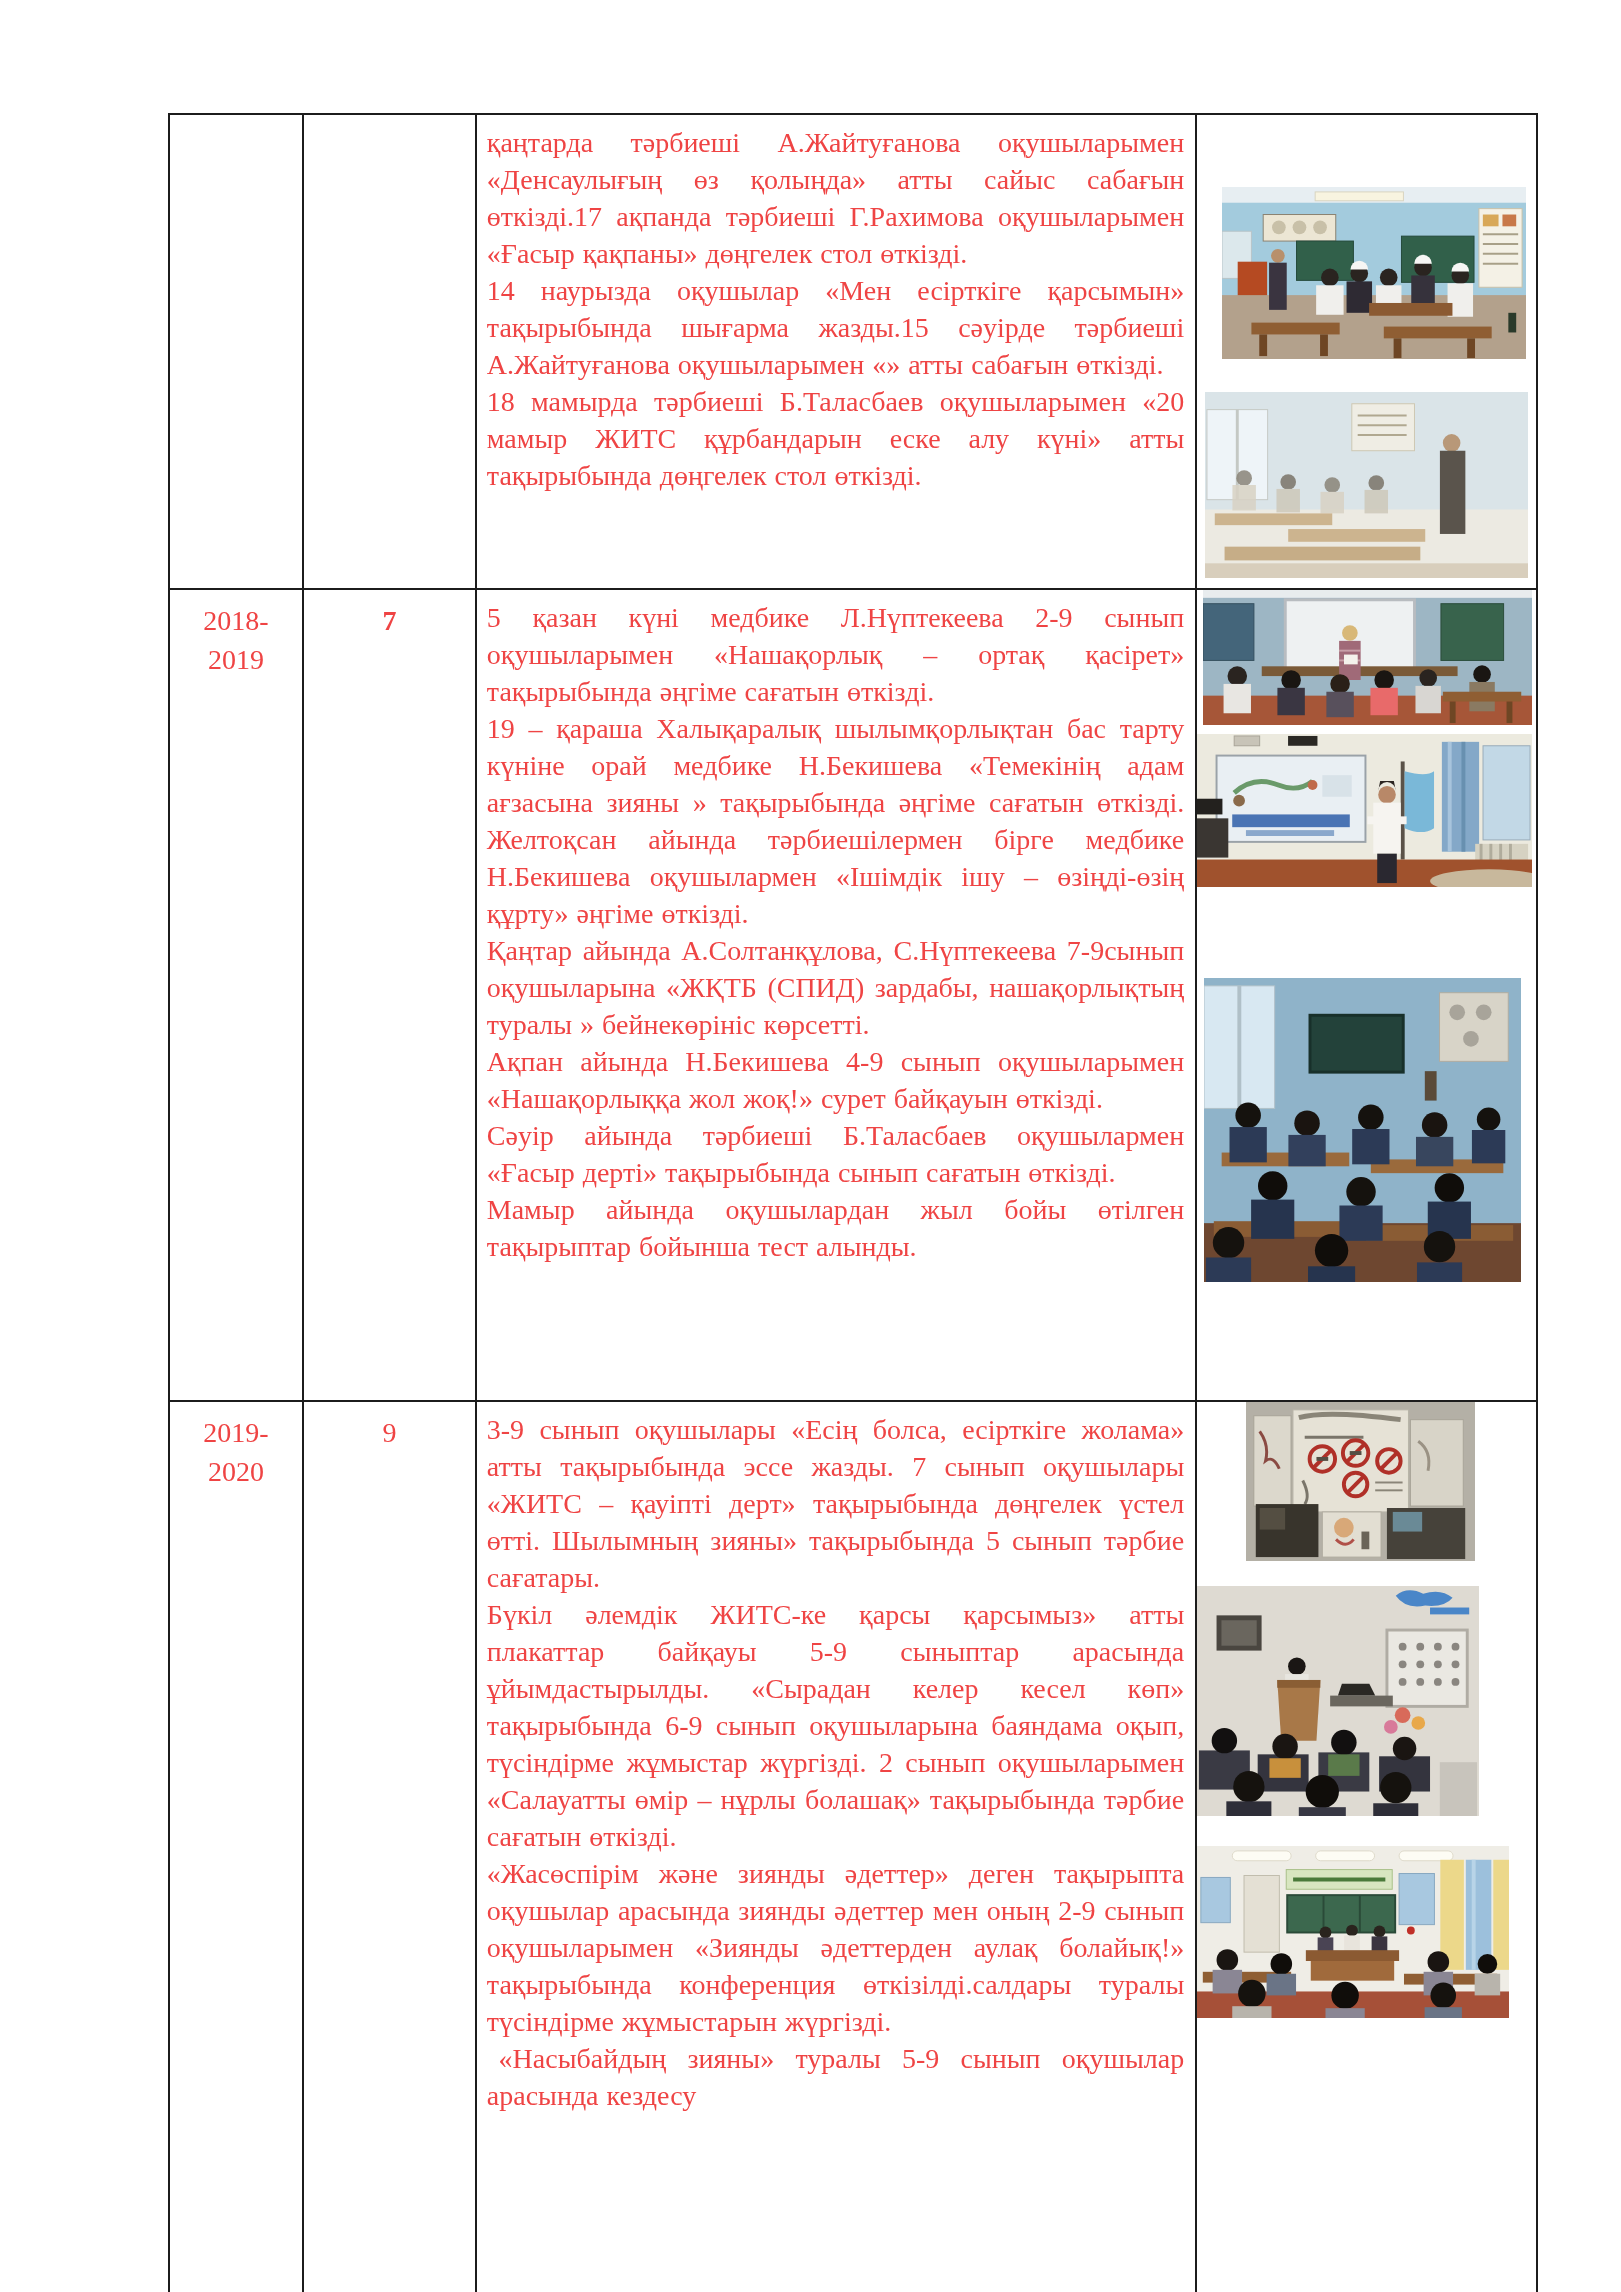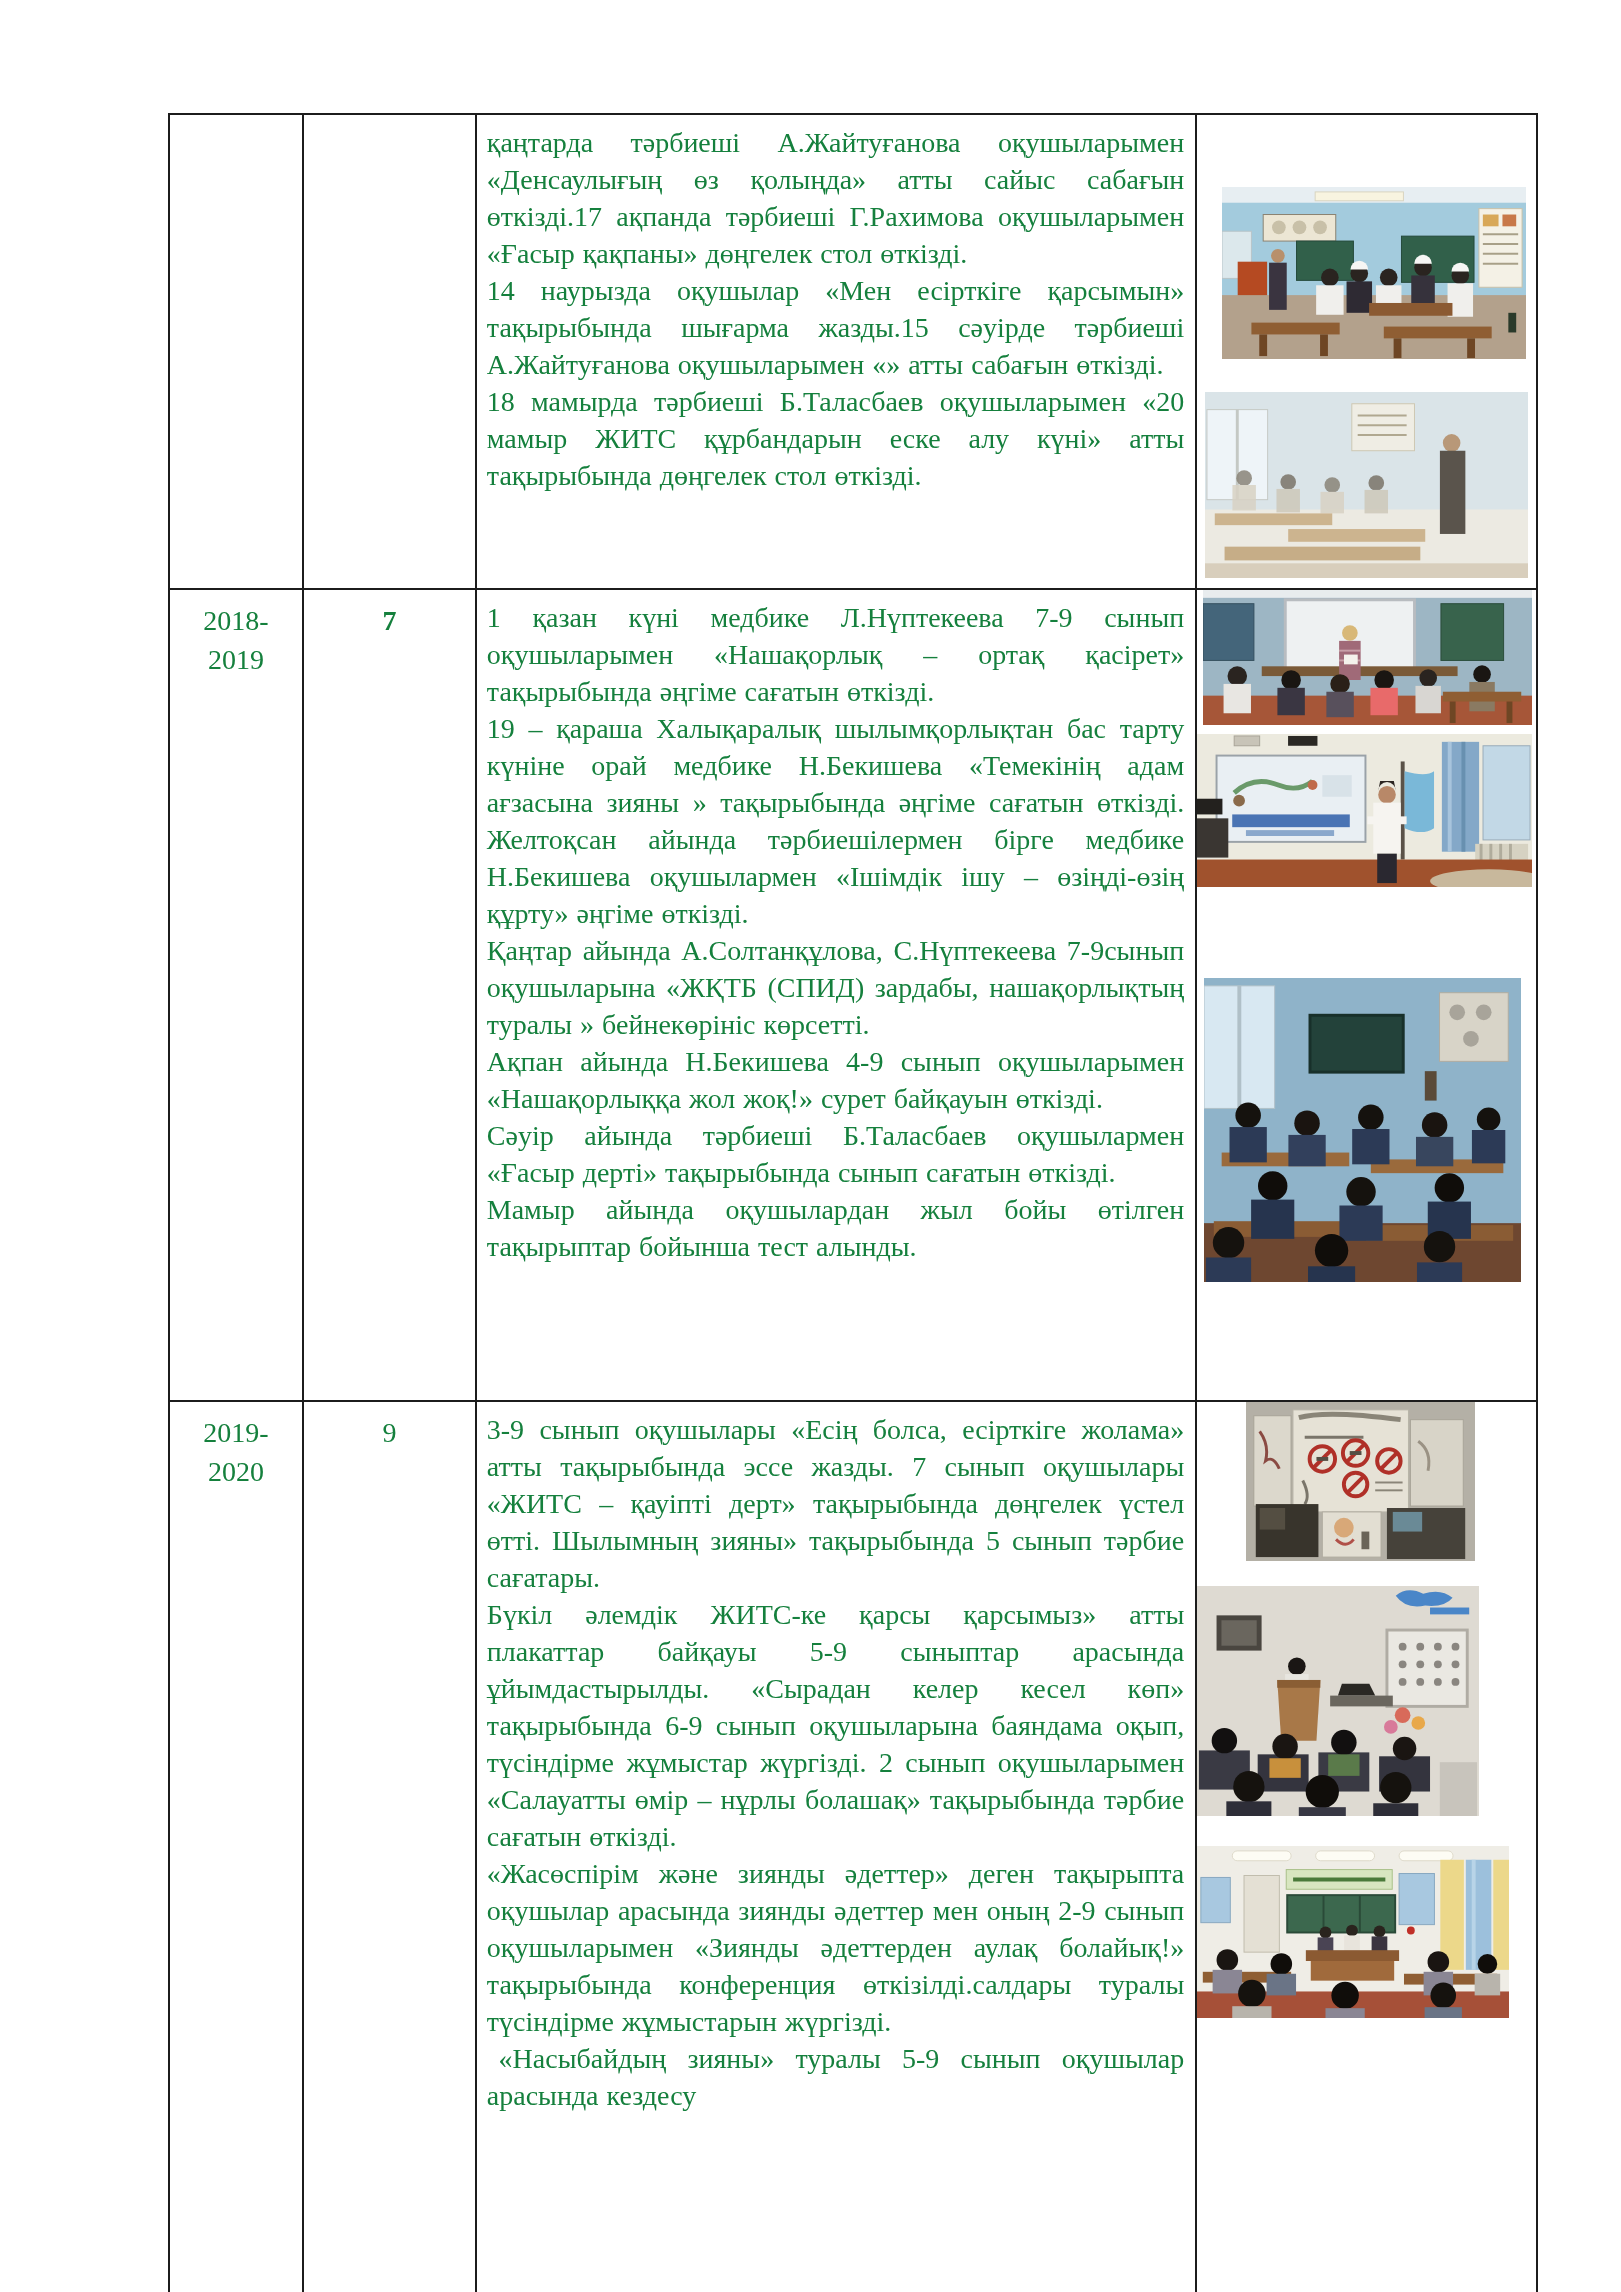--- a/index.html
+++ b/index.html
@@ -1,18 +1,18 @@
 <!DOCTYPE html>
 <html><head>
 <meta charset="utf-8">
 <style>
   html,body{margin:0;padding:0;background:#ffffff;}
   .page{
     position:relative;width:1621px;height:2293px;background:#ffffff;
-    font-family:"Liberation Serif","DejaVu Serif",serif;color:#15803d;overflow:hidden;
+    font-family:"Liberation Serif","DejaVu Serif",serif;color:#ef4444;overflow:hidden;
   }
   table.doc-table{
     position:absolute;left:168px;top:113px;width:1369px;
     border-collapse:collapse;table-layout:fixed;
   }
   table.doc-table td{
     border:2px solid #1c1c1c;vertical-align:top;overflow:hidden;
     padding:0;
   }
   col.c1{width:134px;}col.c2{width:173px;}col.c3{width:720px;}col.c4{width:341px;}
@@ -149,21 +149,21 @@
         <div class="years-pad">
           <div class="yline">2018-</div>
           <div class="yline">2019</div>
         </div>
       </td>
       <td class="c-count">
         <div class="count-val bold">7</div>
       </td>
       <td class="c-text">
         <div class="c-text-inner">
-          <p>1 қазан күні медбике Л.Нүптекеева 7-9 сынып оқушыларымен «Нашақорлық – ортақ қасірет» тақырыбында әңгіме сағатын өткізді.</p>
+          <p>5 қазан күні медбике Л.Нүптекеева 2-9 сынып оқушыларымен «Нашақорлық – ортақ қасірет» тақырыбында әңгіме сағатын өткізді.</p>
           <p>19 – қараша Халықаралық шылымқорлықтан бас тарту күніне орай медбике Н.Бекишева «Темекінің адам ағзасына зияны » тақырыбында әңгіме сағатын өткізді. Желтоқсан айында тәрбиешілермен бірге медбике Н.Бекишева оқушылармен «Ішімдік ішу – өзіңді-өзің құрту» әңгіме өткізді.</p>
           <p>Қаңтар айында А.Солтанқұлова, С.Нүптекеева 7-9сынып оқушыларына «ЖҚТБ (СПИД) зардабы, нашақорлықтың туралы » бейнекөрініс көрсетті.</p>
           <p>Ақпан айында Н.Бекишева 4-9 сынып оқушыларымен «Нашақорлыққа жол жоқ!»  сурет байқауын өткізді.</p>
           <p>Сәуір айында тәрбиеші Б.Таласбаев оқушылармен «Ғасыр дерті» тақырыбында сынып сағатын өткізді.</p>
           <p>Мамыр айында оқушылардан жыл бойы өтілген тақырыптар бойынша тест алынды.</p>
         </div>
       </td>
       <td class="c-photos">
         <div class="c-photos-inner">
 

